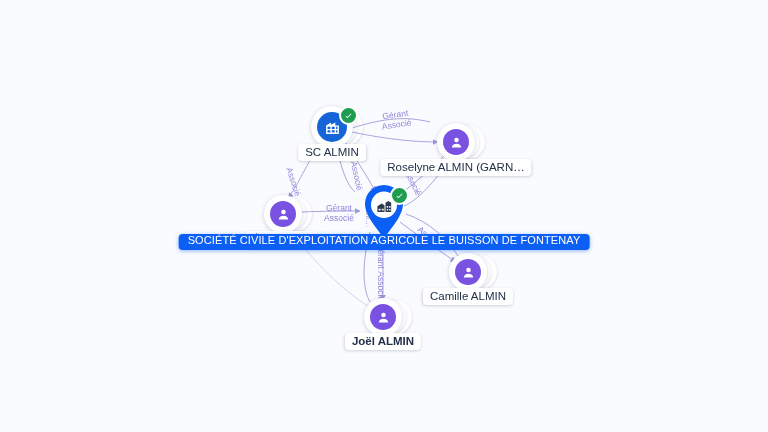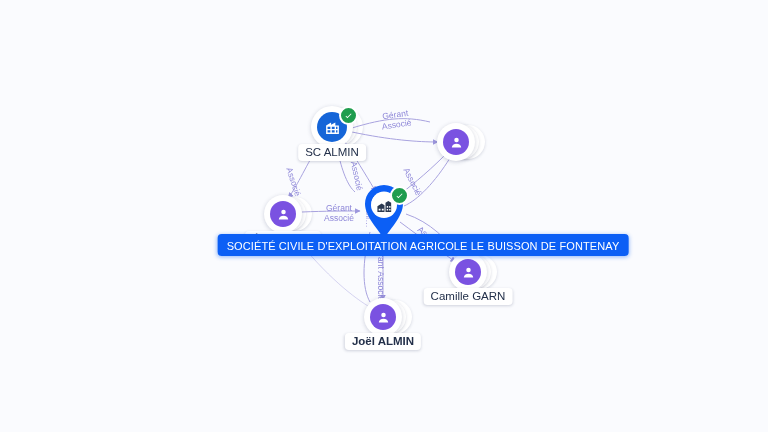--- a/index.html
+++ b/index.html
@@ -48,22 +48,22 @@
   .badge svg{width:9px;height:9px;}
 
   
   .nlabel{position:absolute;transform:translateX(-50%);
           background:#ffffff;border-radius:4px;
           padding:2px 7px 3px 7px;
           font-size:11.5px;color:#23304a;white-space:nowrap;
           box-shadow:0 1px 3px rgba(40,50,90,.20);}
   .nlabel.selected{background:#0c5ff5;color:#ffffff;
           font-size:11px;letter-spacing:.1px;
-          padding:6px 9px 4px 9px;
-          box-shadow:0 1px 4px rgba(12,95,245,.45);margin-left:39px;}
+          padding:0 9px 4px 9px;
+          box-shadow:0 1px 4px rgba(12,95,245,.45);}
 
   
   .elabel{position:absolute;color:#8d86d8;font-size:8.5px;line-height:9.5px;
           text-align:center;white-space:nowrap;
           transform-origin:50% 50%;}
   .elabel span{display:block;}
   .elabel.vert{writing-mode:vertical-rl;text-orientation:mixed;line-height:10px;}
   .elabel.vert span{display:inline;}
 </style>
 </head>
@@ -160,20 +160,21 @@
     <div class="stack s1"></div>
     <div class="disc">
       <div class="avatar">
         <svg width="15" height="15" viewBox="0 0 24 24" fill="#ffffff">
           <circle cx="12" cy="8" r="3.6"></circle>
           <path d="M4.5 20c0-4.1 3.4-6.2 7.5-6.2S19.5 15.9 19.5 20z"></path>
         </svg>
       </div>
     </div>
   </div>
+  <div class="nlabel" style="left:456px;top:159px;">Roselyne ALMIN (GARN…</div>
 
   <div class="node person" style="left:283px;top:214px;">
     <div class="stack s2"></div>
     <div class="stack s1"></div>
     <div class="disc">
       <div class="avatar">
         <svg width="15" height="15" viewBox="0 0 24 24" fill="#ffffff">
           <circle cx="12" cy="8" r="3.6"></circle>
           <path d="M4.5 20c0-4.1 3.4-6.2 7.5-6.2S19.5 15.9 19.5 20z"></path>
         </svg>
@@ -187,21 +188,21 @@
     <div class="stack s1"></div>
     <div class="disc">
       <div class="avatar">
         <svg width="15" height="15" viewBox="0 0 24 24" fill="#ffffff">
           <circle cx="12" cy="8" r="3.6"></circle>
           <path d="M4.5 20c0-4.1 3.4-6.2 7.5-6.2S19.5 15.9 19.5 20z"></path>
         </svg>
       </div>
     </div>
   </div>
-  <div class="nlabel" style="left:468px;top:288px;">Camille GARN</div>
+  <div class="nlabel" style="left:468px;top:288px;">Camille ALMIN</div>
 
   <div class="node person" style="left:383px;top:317px;">
     <div class="stack s2"></div>
     <div class="stack s1"></div>
     <div class="disc">
       <div class="avatar">
         <svg width="15" height="15" viewBox="0 0 24 24" fill="#ffffff">
           <circle cx="12" cy="8" r="3.6"></circle>
           <path d="M4.5 20c0-4.1 3.4-6.2 7.5-6.2S19.5 15.9 19.5 20z"></path>
         </svg>

